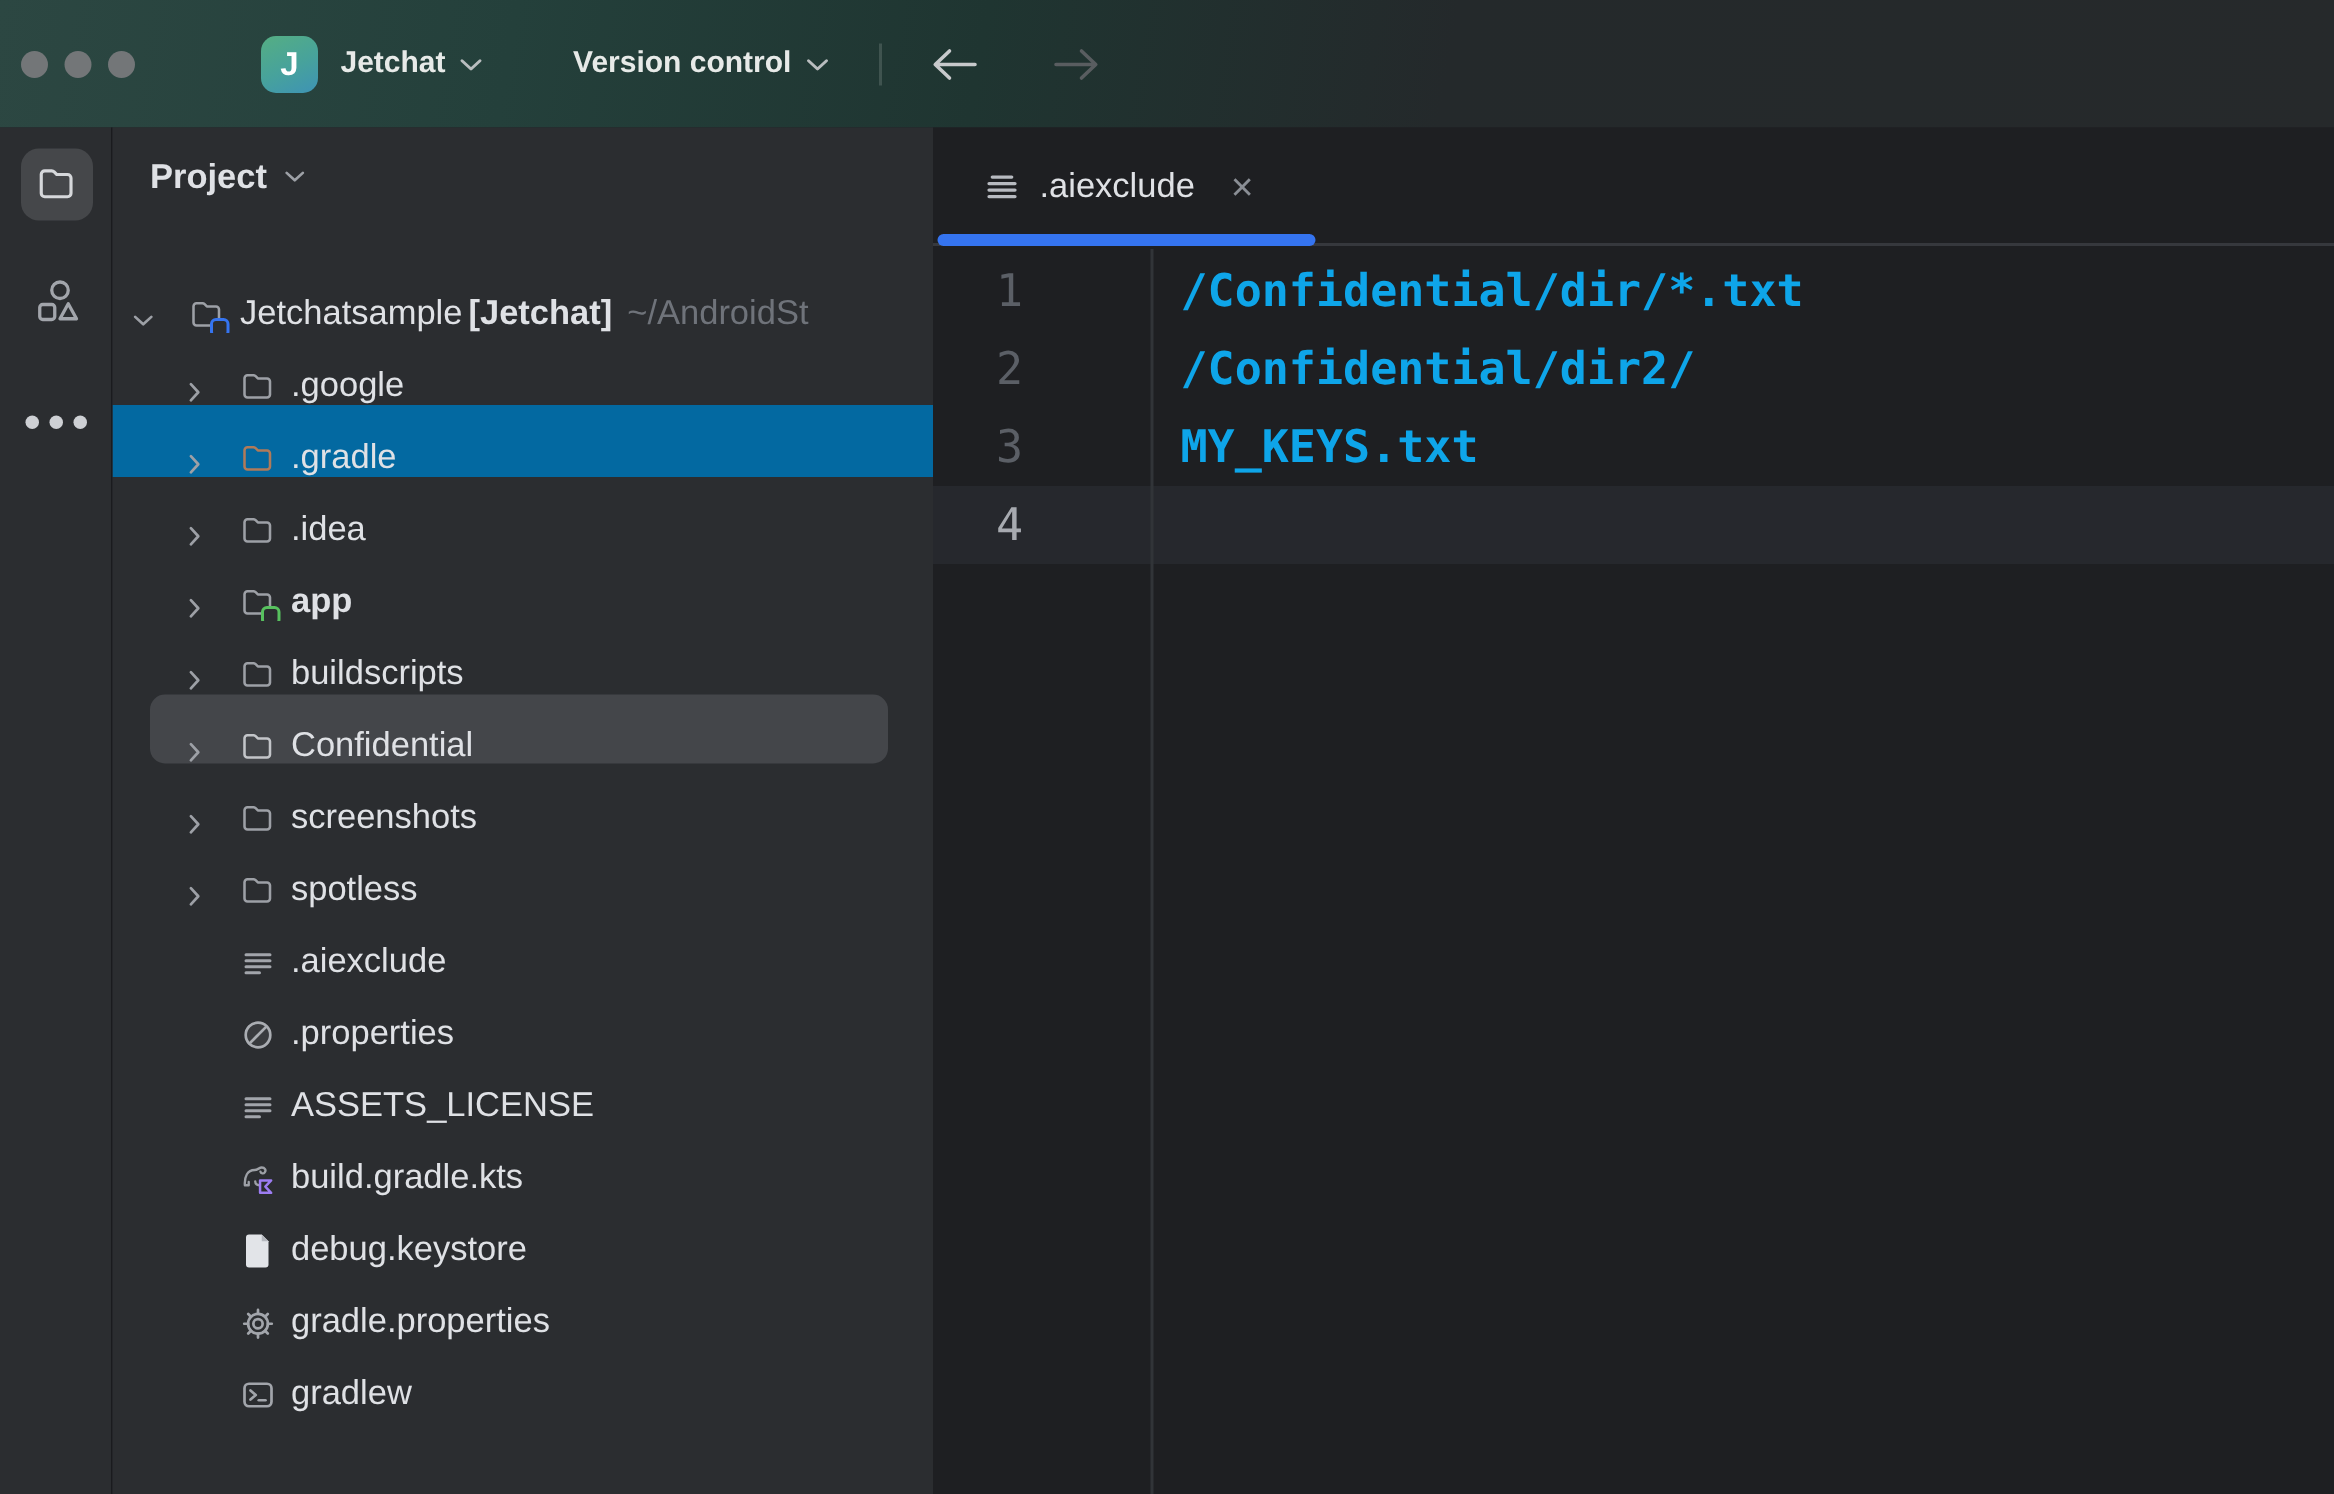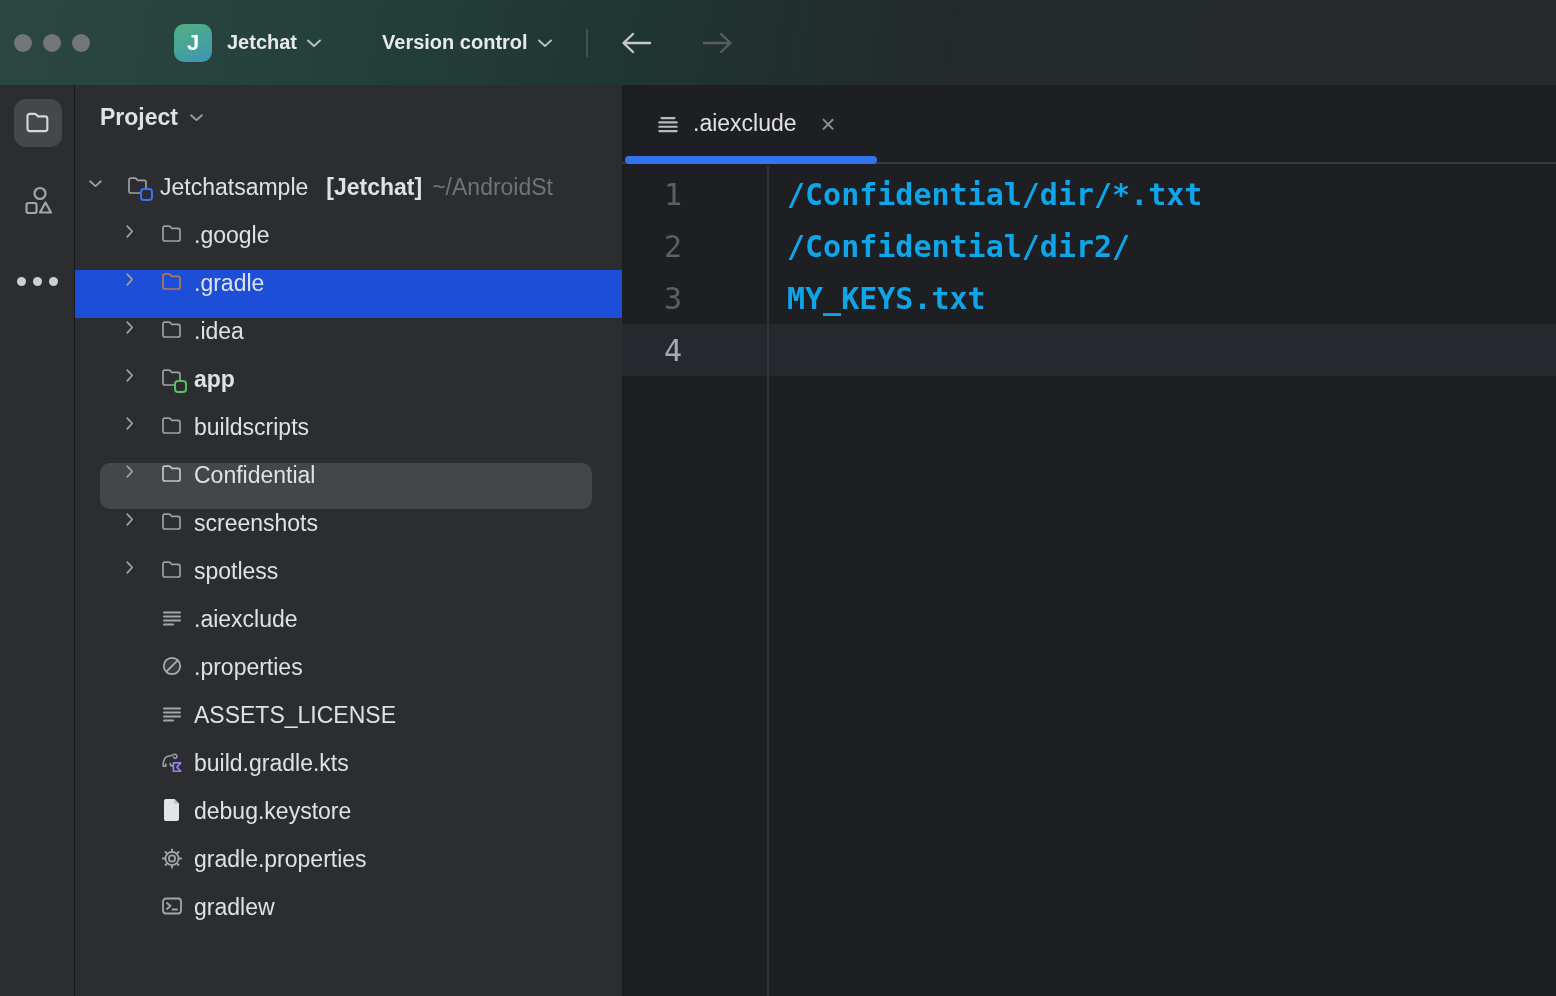--- a/index.html
+++ b/index.html
@@ -34,37 +34,37 @@
   .rail-more i { width:9px; height:9px; border-radius:50%; background:#ced0d4; display:block; }
 
   
   .panel { position:absolute; left:75px; top:85px; width:547px; height:911px; background:#2b2d30; overflow:hidden; }
   .panel-header { height:64px; display:flex; align-items:center; padding-left:25px;
                   color:#dfe1e5; font-size:23px; font-weight:700; }
   .panel-header .chev { margin-left:11px; }
   .tree { position:absolute; left:0; top:89px; width:547px; }
   .row { position:relative; height:48px; display:flex; align-items:center; white-space:nowrap;
          color:#dfe1e5; font-size:23px; overflow:hidden; }
-  .row .inner { position:relative; display:flex; align-items:flex-start; z-index:1; width:100%; height:100%; }
+  .row .inner { position:relative; display:flex; align-items:flex-end; z-index:1; width:100%; height:100%; }
   .lvl0 .inner { padding-left:11px; }
   .lvl1 .inner { padding-left:45px; }
   .twisty { width:18px; height:18px; display:flex; align-items:center; justify-content:center;
             margin-right:22px; flex:0 0 auto; }
   .fileicon { width:24px; height:24px; margin-right:10px; flex:0 0 auto; position:relative; display:flex;
               align-items:center; justify-content:center; }
   .badge { position:absolute; width:13px; height:13px; border-radius:4px; background:#2b2d30;
            right:-3px; bottom:-3px; }
   .badge.blue  { border:2.5px solid #3574f0; }
   .badge.green { border:2.5px solid #57c15e; }
-  .row.gradle-hl { background:#1d4ed8; }
+  .row.gradle-hl { background:#0369a1; }
   .row.selected::before { content:''; position:absolute; left:25px; right:30px; top:1px; bottom:1px;
            background:#44464a; border-radius:10px; }
   .bold { font-weight:700; }
   .dim  { color:#6f737a; margin-left:10px; }
-  .mod  { font-weight:700; margin-left:18px; }
+  .mod  { font-weight:700; margin-left:4px; }
 
   
   .editor { position:absolute; left:622px; top:85px; width:934px; height:911px; background:#1e1f22; }
   .tabbar { position:relative; height:79px; border-bottom:2px solid #36383d; display:flex; align-items:center; }
   .tab { display:flex; align-items:center; padding-left:33px; height:100%; }
   .tab-label { color:#dfe1e5; font-size:23px; margin-left:12px; }
   .tab-close { color:#8a8e95; font-size:26px; margin-left:24px; line-height:1; }
   .tab-indicator { position:absolute; left:3px; bottom:-2px; width:252px; height:8px; border-radius:4px;
                    background:#3574f0; }
 

